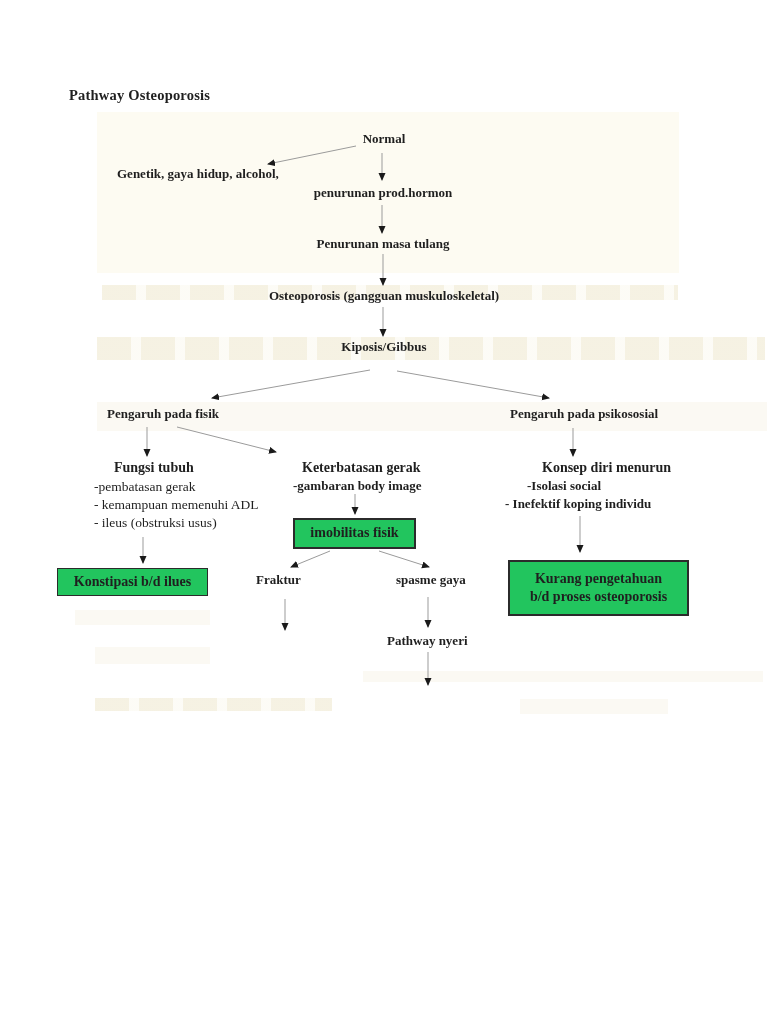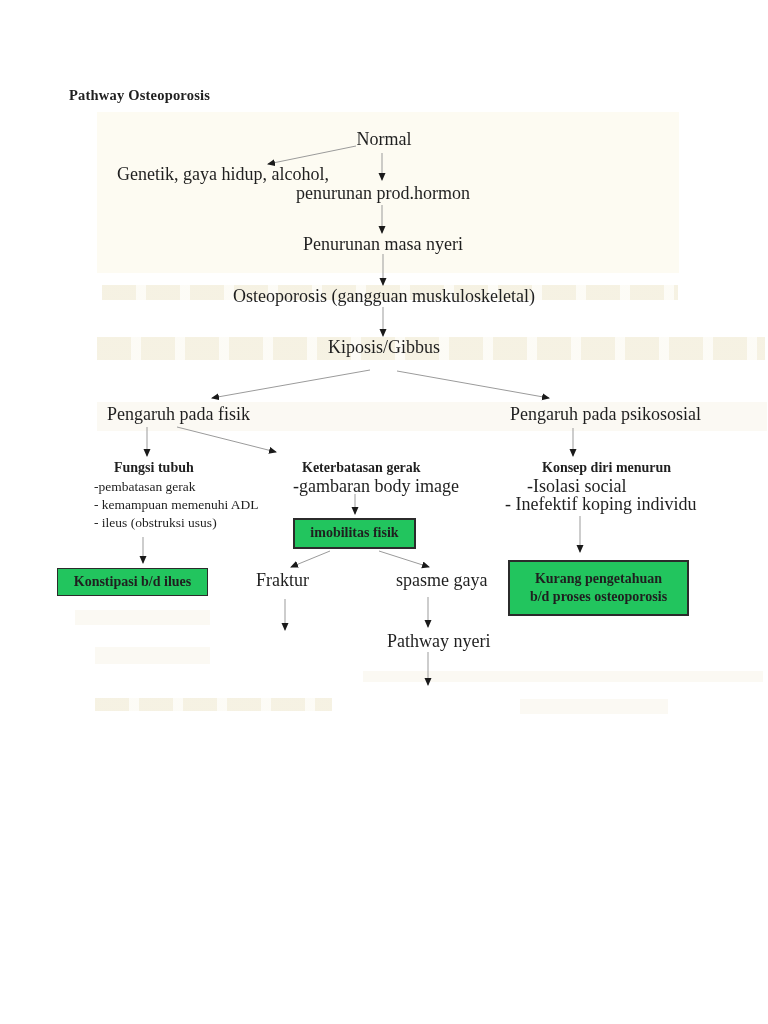--- a/index.html
+++ b/index.html
@@ -1,20 +1,20 @@
 <!DOCTYPE html>
 <html><head>
 <meta charset="utf-8">
 <style>
   html,body{margin:0;padding:0;background:#ffffff;}
   #page{
     position:relative;width:768px;height:1016px;background:#ffffff;overflow:hidden;
     font-family:"Liberation Serif","DejaVu Serif",serif;color:#1f1f1f;border-radius:27px;
   }
-  .node{position:absolute;font-size:18px;line-height:16px;white-space:nowrap;}
+  .node{position:absolute;font-size:13px;line-height:16px;white-space:nowrap;font-weight:bold;}
   .node.centered{transform:translateX(-50%);}
   .node.bold{font-weight:bold;font-size:14px;margin-left:20px;}
   .list{position:absolute;font-size:13.5px;line-height:18.2px;white-space:nowrap;}
   .fbox{
     position:absolute;background:#22c55e;border:2px solid #2b2b2b;
     font-weight:bold;font-size:14px;display:flex;flex-direction:column;
     justify-content:center;box-sizing:border-box;
   }
   .fbox.center{align-items:center;text-align:center;}
   .fbox.left{align-items:flex-start;padding-left:9px;}
@@ -78,21 +78,21 @@
       <line x1="580" y1="516" x2="580" y2="552" marker-end="url(#ah)"></line>
       <line x1="285" y1="599" x2="285" y2="630" marker-end="url(#ah)"></line>
       <line x1="428" y1="597" x2="428" y2="627" marker-end="url(#ah)"></line>
       <line x1="428" y1="652" x2="428" y2="685" marker-end="url(#ah)"></line>
     </g>
   </svg>
 
   <div class="node centered" style="left:384px;top:131px;">Normal</div>
   <div class="node" style="left:117px;top:166px;">Genetik, gaya hidup, alcohol,</div>
   <div class="node centered" style="left:383px;top:185px;">penurunan prod.hormon</div>
-  <div class="node centered" style="left:383px;top:236px;">Penurunan masa nyeri</div>
+  <div class="node centered" style="left:383px;top:236px;">Penurunan masa tulang</div>
   <div class="node centered" style="left:384px;top:288px;">Osteoporosis (gangguan muskuloskeletal)</div>
   <div class="node centered" style="left:384px;top:339px;">Kiposis/Gibbus</div>
   <div class="node" style="left:107px;top:406px;">Pengaruh pada fisik</div>
   <div class="node" style="left:510px;top:406px;">Pengaruh pada psikososial</div>
 
   <div class="node bold" style="left:94px;top:460px;">Fungsi tubuh</div>
   <div class="list" style="left:94px;top:478px;">
     <div>-pembatasan gerak</div>
     <div>- kemampuan memenuhi ADL</div>
     <div>- ileus (obstruksi usus)</div>

